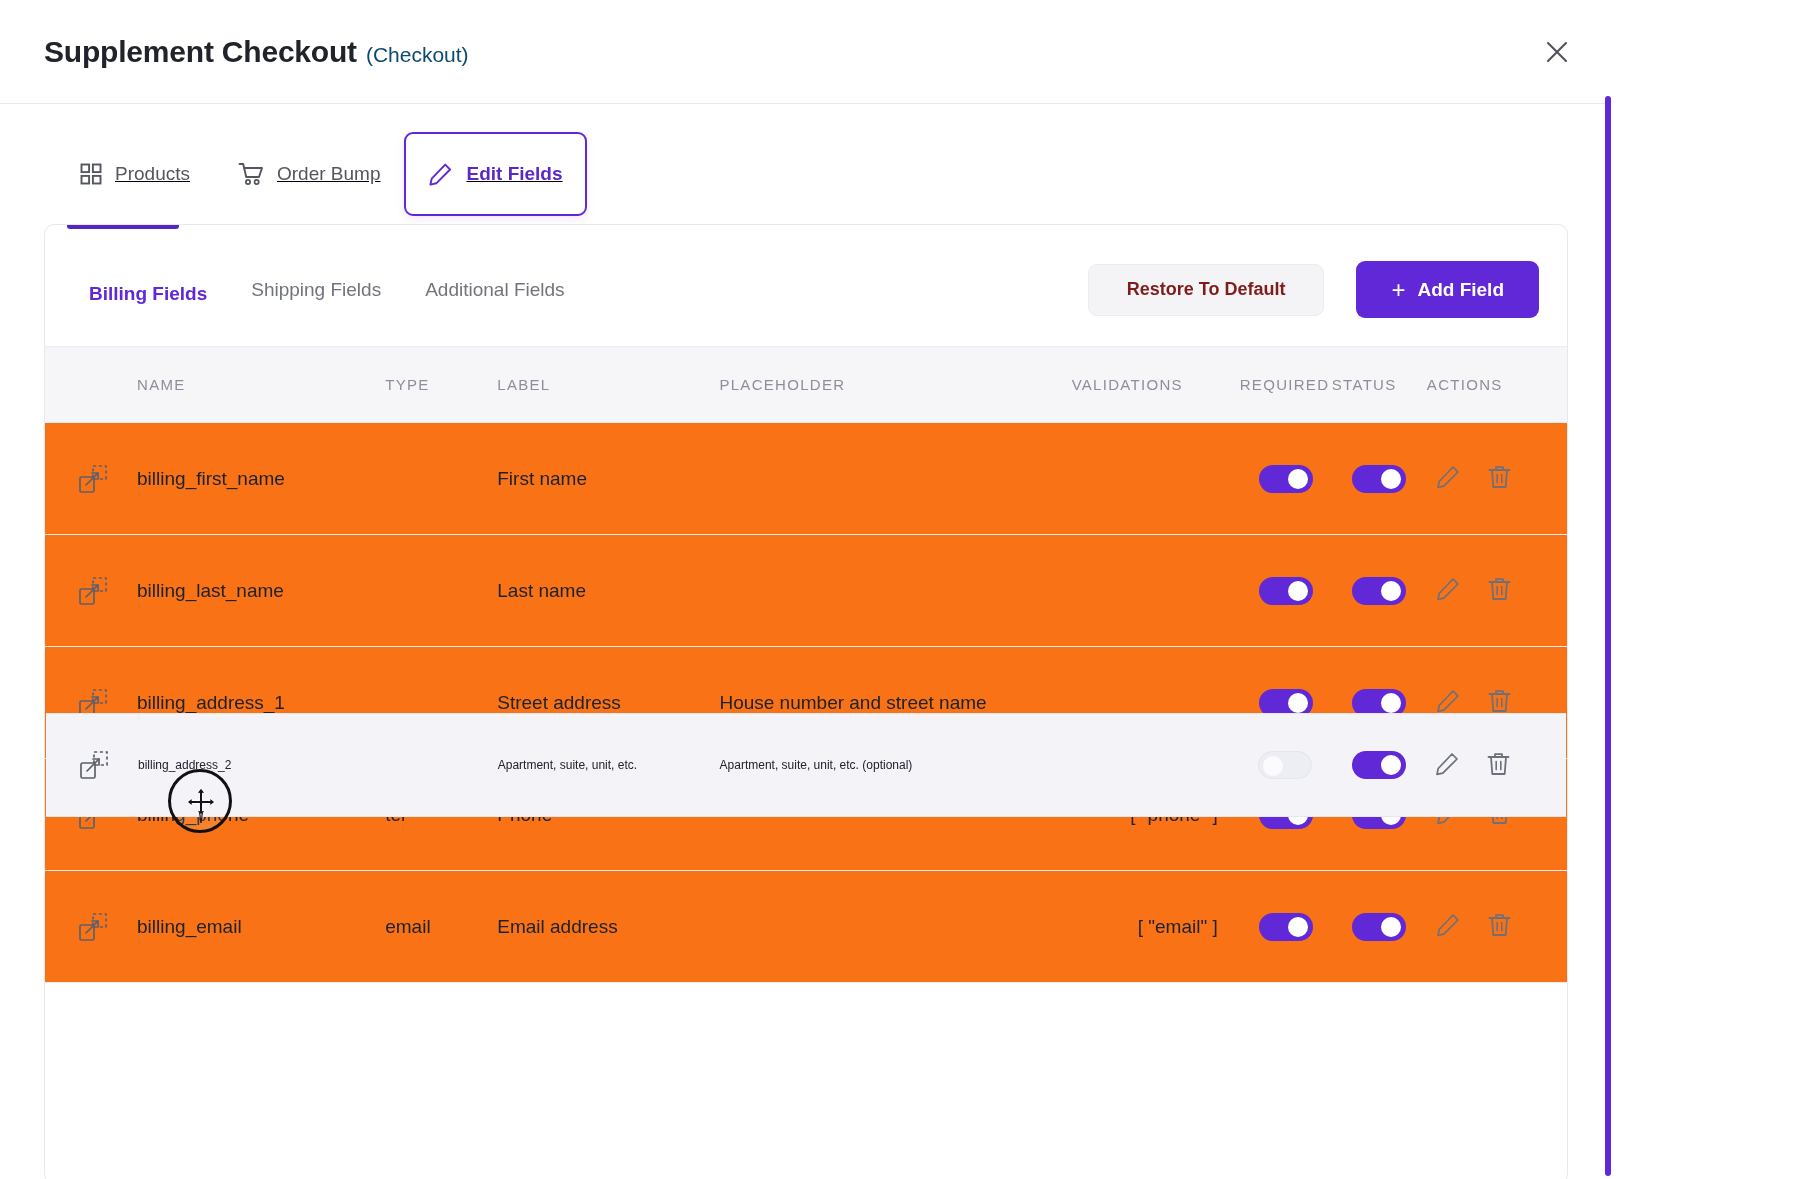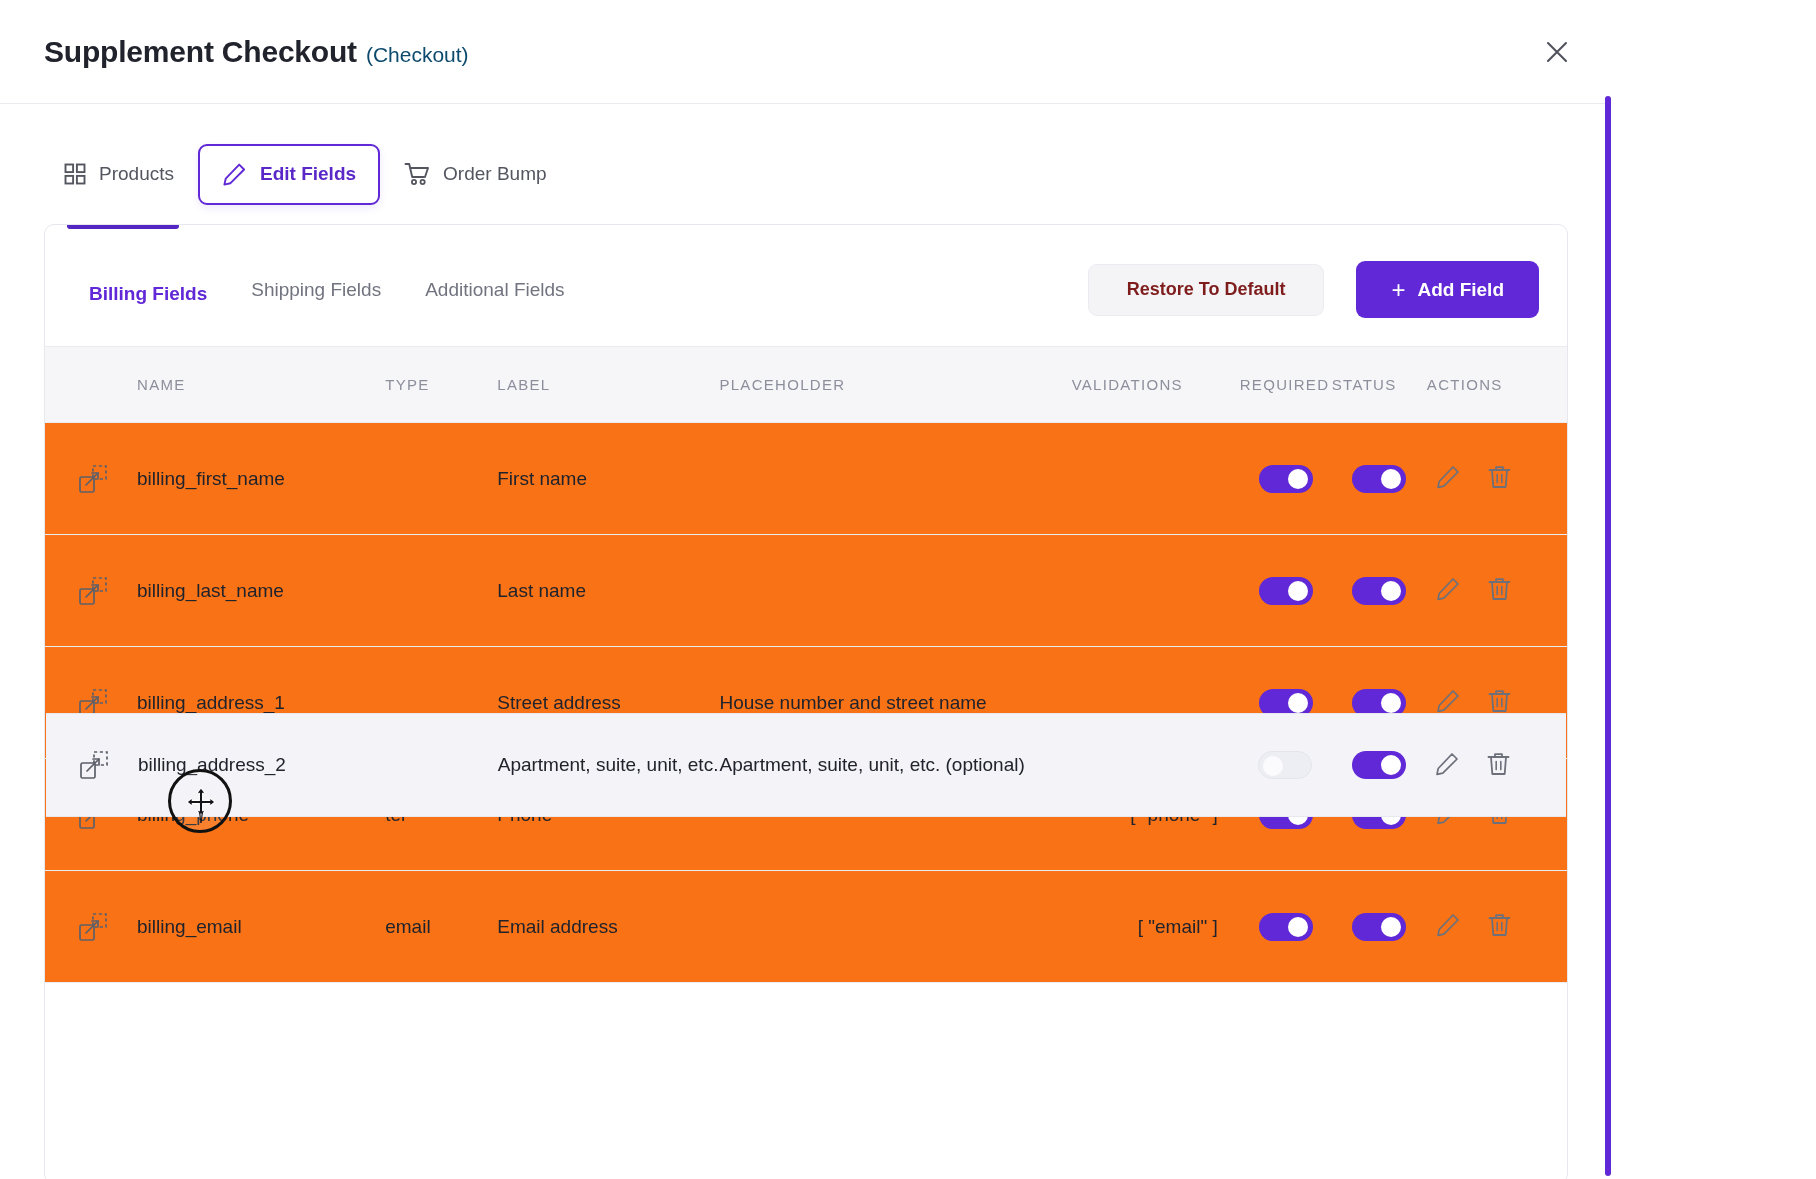--- a/index.html
+++ b/index.html
@@ -27,23 +27,24 @@
   .title-sub { font-size: 21px; color: #0c4a6e; font-weight: normal; }
   .close-btn {
     position: absolute; right: 36px; top: 33px;
     width: 38px; height: 38px; display:flex; align-items:center; justify-content:center;
     cursor: pointer; background: transparent; border: none;
   }
   .close-btn svg { display:block; }
 
   
   .toptabs {
-    display: flex; align-items: center; gap: 0px;
-    padding: 28px 44px 0 40px;
+    display: flex; gap: 0px;
+    padding: 28px 44px 0 56px;
     height: 112px;
+    text-decoration: underline;
   }
   .toptab {
     display: flex; align-items: center; gap: 13px;
     font-size: 19px; color: #53565f;
     padding: 16px 22px; border-radius: 9px;
     border: 2px solid transparent;
     cursor: pointer; background: transparent;
     white-space: nowrap;
   }
   .toptab .glyph { display:flex; align-items:center; }
@@ -143,21 +144,21 @@
     position: absolute;
     left: 1px; right: 1px;
     top: 488px;
     height: 104px;
     background: #f3f3f8;
     border-top: 1px solid #e7e8ee;
     border-bottom: 1px solid #e7e8ee;
     display: flex; align-items: center;
     z-index: 20;
   }
-  .drag-row .dcell { font-size: 19px; color: #21232c; }
+  .drag-row .dcell { font-size: 12px; color: #21232c; }
   .dc-drag   { width: 92px; padding-left: 32px; }
   .dc-name   { width: 248px; }
   .dc-type   { width: 112px; }
   .dc-label  { width: 222px; line-height: 1.35; }
   .dc-ph     { width: 352px; }
   .dc-valid  { width: 168px; text-align: right; padding-right: 22px; }
   .dc-req    { width: 92px; text-align: center; }
   .dc-status { width: 95px; text-align: center; }
   .dc-act    { width: 140px; }
 
@@ -209,39 +210,39 @@
         <svg width="22" height="22" viewBox="0 0 22 22" fill="none">
           <rect x="1.5" y="1.5" width="7.6" height="7.6" stroke="#53565f" stroke-width="1.9"></rect>
           <rect x="12.9" y="1.5" width="7.6" height="7.6" stroke="#53565f" stroke-width="1.9"></rect>
           <rect x="1.5" y="12.9" width="7.6" height="7.6" stroke="#53565f" stroke-width="1.9"></rect>
           <rect x="12.9" y="12.9" width="7.6" height="7.6" stroke="#53565f" stroke-width="1.9"></rect>
         </svg>
       </span>
       <span>Products</span>
     </div>
 
-    <div class="toptab active">
-      <span class="glyph">
-        <svg width="25" height="25" viewBox="0 0 25 25" fill="none">
-          <path d="M17.2 2.6 L22.1 7.5 L8.3 21.3 L2.4 22.6 L3.7 16.7 Z" stroke="#6028d6" stroke-width="1.9" stroke-linejoin="round"></path>
-        </svg>
-      </span>
-      <span>Edit Fields</span>
-    </div>
-
     <div class="toptab">
       <span class="glyph">
         <svg width="26" height="24" viewBox="0 0 26 24" fill="none">
           <path d="M1.5 2 H5.2 L8.2 15 H20" stroke="#53565f" stroke-width="1.9" stroke-linecap="round" stroke-linejoin="round"></path>
           <path d="M6.3 6 H24 L21 15" stroke="#53565f" stroke-width="1.9" stroke-linecap="round" stroke-linejoin="round"></path>
           <circle cx="10" cy="20" r="2.1" stroke="#53565f" stroke-width="1.8"></circle>
           <circle cx="18.6" cy="20" r="2.1" stroke="#53565f" stroke-width="1.8"></circle>
         </svg>
       </span>
       <span>Order Bump</span>
+    </div>
+
+    <div class="toptab active">
+      <span class="glyph">
+        <svg width="25" height="25" viewBox="0 0 25 25" fill="none">
+          <path d="M17.2 2.6 L22.1 7.5 L8.3 21.3 L2.4 22.6 L3.7 16.7 Z" stroke="#6028d6" stroke-width="1.9" stroke-linejoin="round"></path>
+        </svg>
+      </span>
+      <span>Edit Fields</span>
     </div>
 
   </div>
 
   <div class="card">
     <div class="card-accent"></div>
 
     <div class="card-toolbar">
       <div class="subtabs">
         <button class="subtab active">Billing Fields</button>

